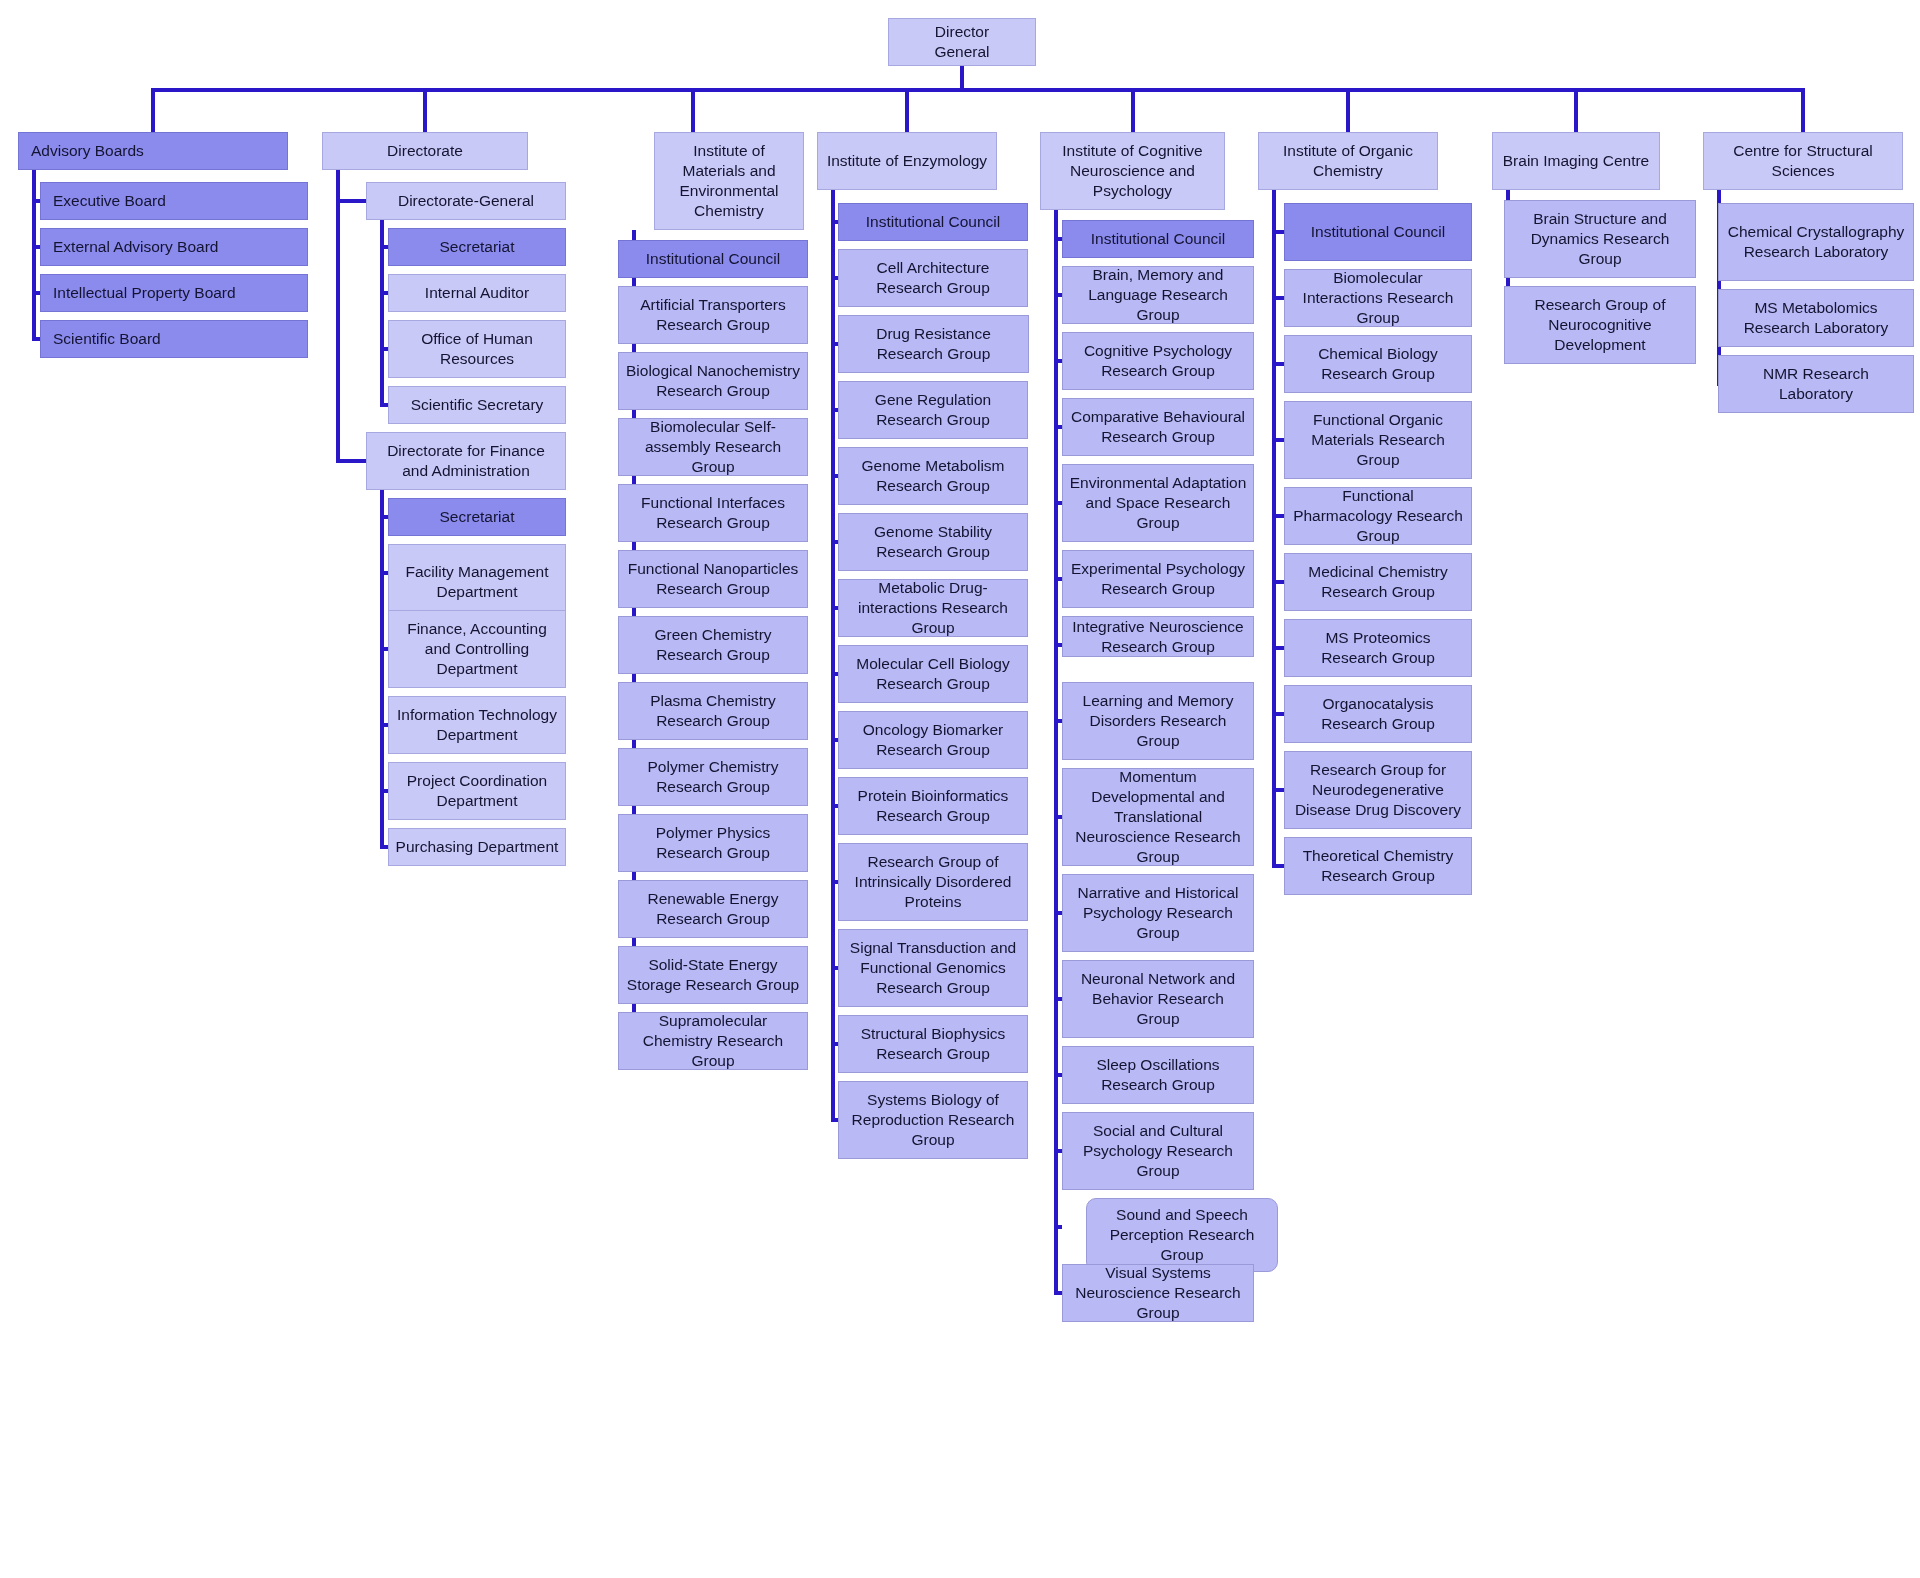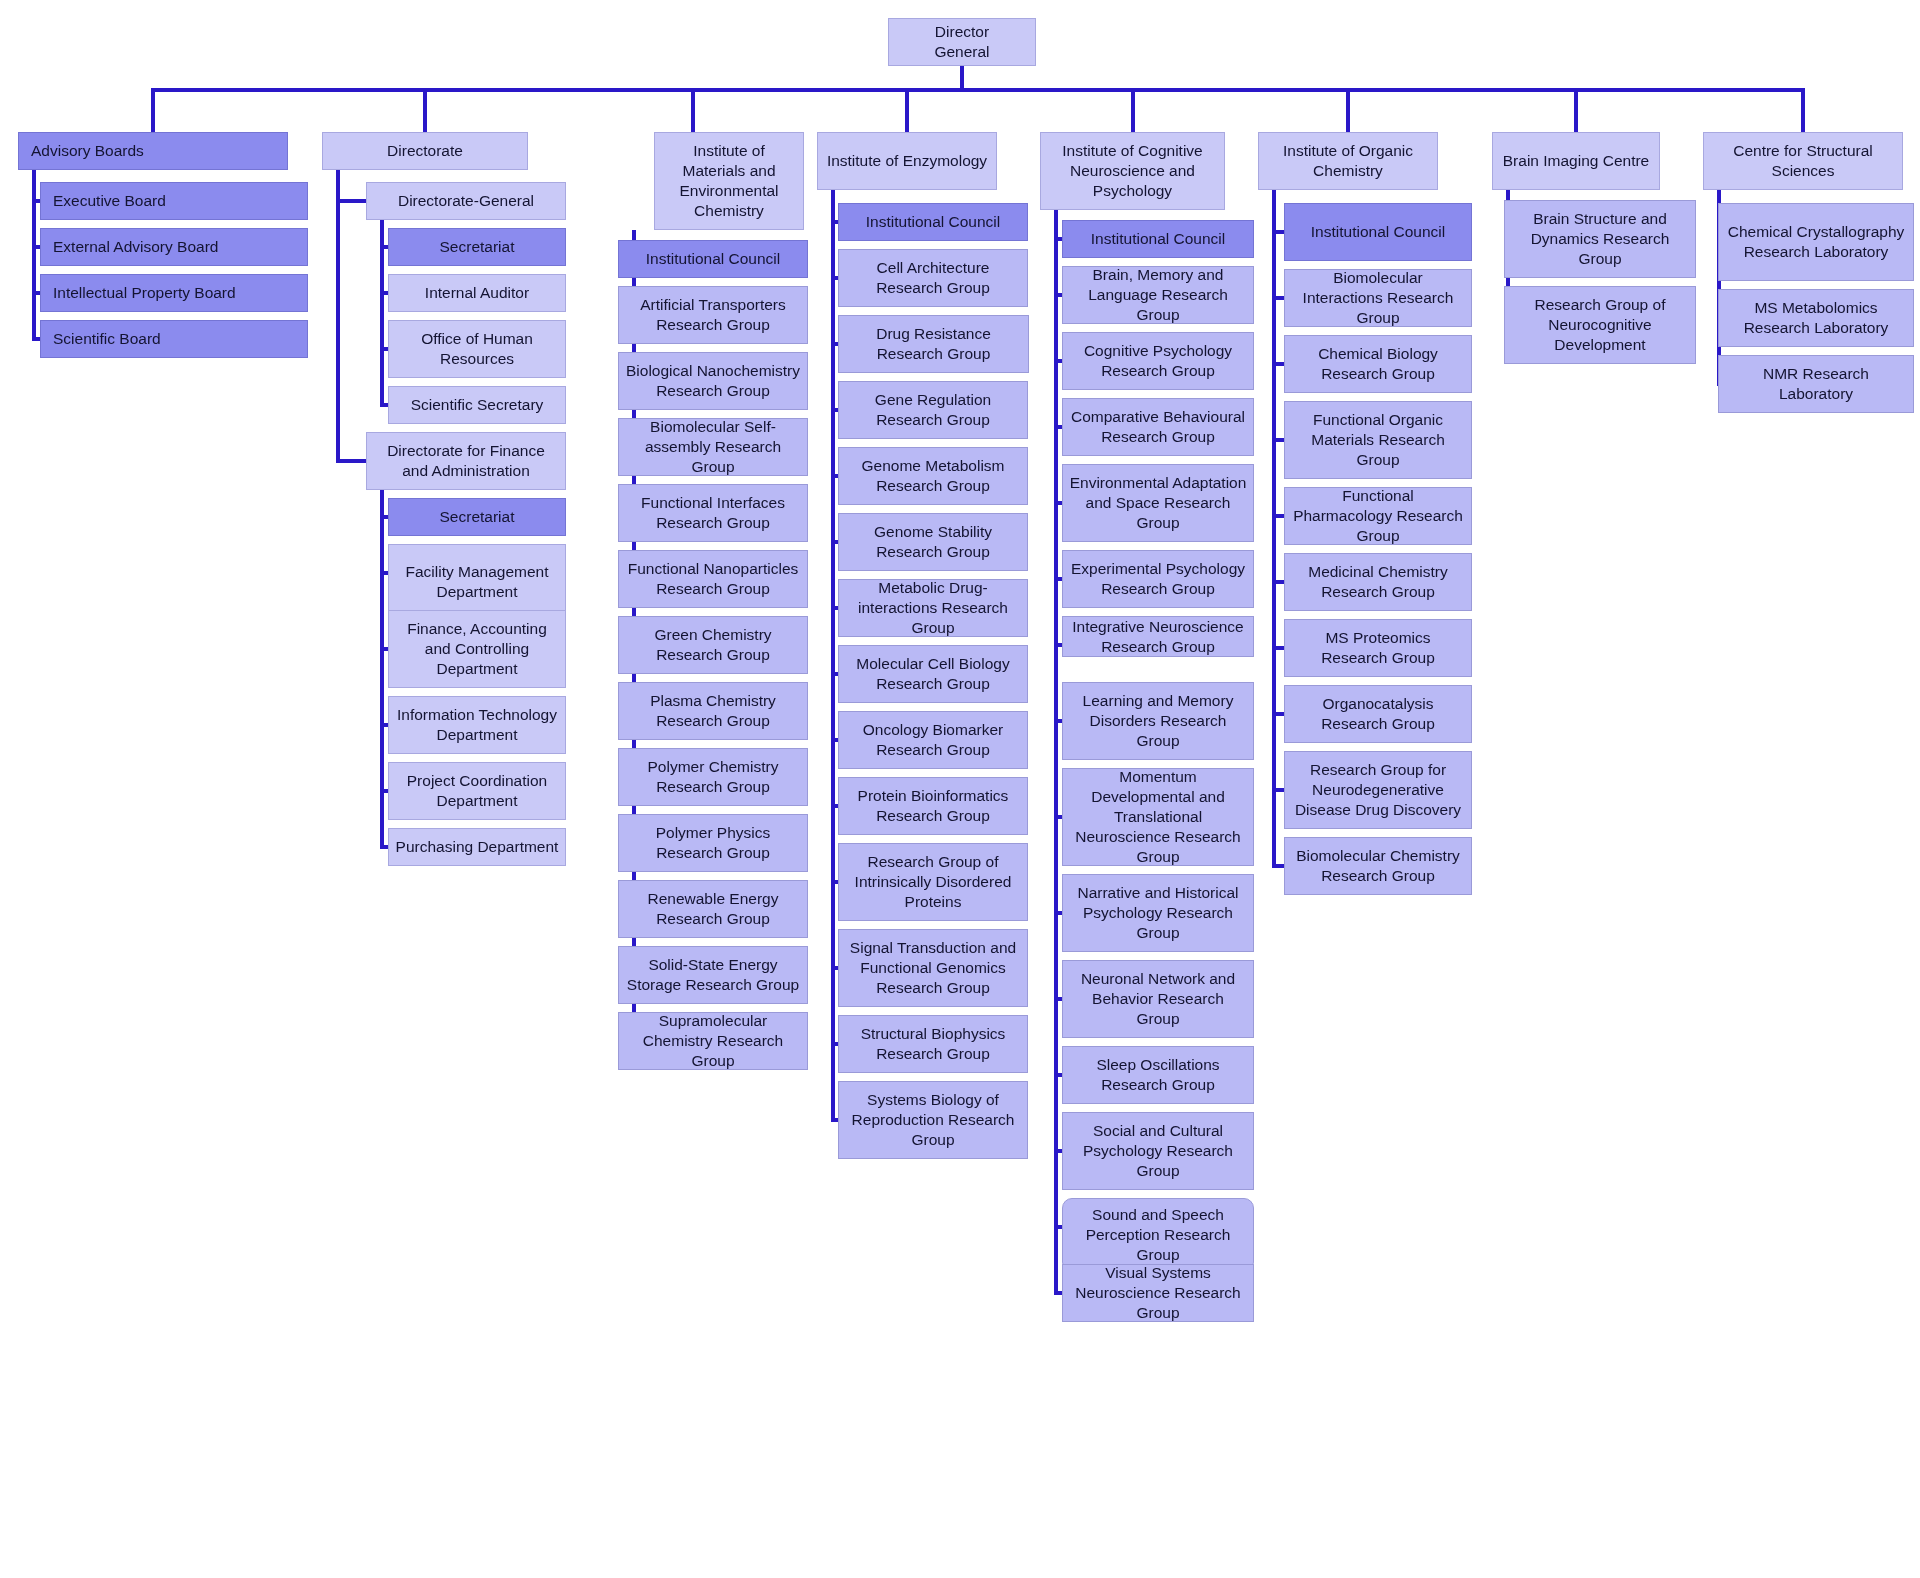--- a/index.html
+++ b/index.html
@@ -167,21 +167,21 @@
     <div class="node" style="left: 1062px; top: 768px; width: 192px; height: 98px;">Momentum Developmental and Translational Neuroscience Research Group</div>
     <div class="conn" style="left: 1054px; top: 815px; width: 8px; height: 4px;"></div>
     <div class="node" style="left: 1062px; top: 874px; width: 192px; height: 78px;">Narrative and Historical Psychology Research Group</div>
     <div class="conn" style="left: 1054px; top: 911px; width: 8px; height: 4px;"></div>
     <div class="node" style="left: 1062px; top: 960px; width: 192px; height: 78px;">Neuronal Network and Behavior Research Group</div>
     <div class="conn" style="left: 1054px; top: 997px; width: 8px; height: 4px;"></div>
     <div class="node" style="left: 1062px; top: 1046px; width: 192px; height: 58px;">Sleep Oscillations Research Group</div>
     <div class="conn" style="left: 1054px; top: 1073px; width: 8px; height: 4px;"></div>
     <div class="node" style="left: 1062px; top: 1112px; width: 192px; height: 78px;">Social and Cultural Psychology Research Group</div>
     <div class="conn" style="left: 1054px; top: 1149px; width: 8px; height: 4px;"></div>
-    <div class="node" style="left: 1062px; top: 1198px; width: 192px; height: 74px; border-radius: 10px;">Sound and Speech Perception Research Group</div>
+    <div class="node" style="left: 1086px; top: 1198px; width: 192px; height: 74px; border-radius: 10px;">Sound and Speech Perception Research Group</div>
     <div class="conn" style="left: 1054px; top: 1225px; width: 8px; height: 4px;"></div>
     <div class="node" style="left: 1062px; top: 1264px; width: 192px; height: 58px;">Visual Systems Neuroscience Research Group</div>
     <div class="conn" style="left: 1054px; top: 1291px; width: 8px; height: 4px;"></div>
     <div class="conn" style="left: 1054px; top: 210px; width: 4px; height: 1083px;"></div>
     <div class="conn" style="left: 1346px; top: 88px; width: 4px; height: 44px;"></div>
     <div class="node light" style="left: 1258px; top: 132px; width: 180px; height: 58px;">Institute of Organic Chemistry</div>
     <div class="node dark" style="left: 1284px; top: 203px; width: 188px; height: 58px;">Institutional Council</div>
     <div class="conn" style="left: 1272px; top: 230px; width: 12px; height: 4px;"></div>
     <div class="node" style="left: 1284px; top: 269px; width: 188px; height: 58px;">Biomolecular Interactions Research Group</div>
     <div class="conn" style="left: 1272px; top: 296px; width: 12px; height: 4px;"></div>
@@ -192,21 +192,21 @@
     <div class="node" style="left: 1284px; top: 487px; width: 188px; height: 58px;">Functional Pharmacology Research Group</div>
     <div class="conn" style="left: 1272px; top: 514px; width: 12px; height: 4px;"></div>
     <div class="node" style="left: 1284px; top: 553px; width: 188px; height: 58px;">Medicinal Chemistry Research Group</div>
     <div class="conn" style="left: 1272px; top: 580px; width: 12px; height: 4px;"></div>
     <div class="node" style="left: 1284px; top: 619px; width: 188px; height: 58px;">MS Proteomics Research Group</div>
     <div class="conn" style="left: 1272px; top: 646px; width: 12px; height: 4px;"></div>
     <div class="node" style="left: 1284px; top: 685px; width: 188px; height: 58px;">Organocatalysis Research Group</div>
     <div class="conn" style="left: 1272px; top: 712px; width: 12px; height: 4px;"></div>
     <div class="node" style="left: 1284px; top: 751px; width: 188px; height: 78px;">Research Group for Neurodegenerative Disease Drug Discovery</div>
     <div class="conn" style="left: 1272px; top: 788px; width: 12px; height: 4px;"></div>
-    <div class="node" style="left: 1284px; top: 837px; width: 188px; height: 58px;">Biomolecular Chemistry Research Group</div>
+    <div class="node" style="left: 1284px; top: 837px; width: 188px; height: 58px;">Theoretical Chemistry Research Group</div>
     <div class="conn" style="left: 1272px; top: 864px; width: 12px; height: 4px;"></div>
     <div class="conn" style="left: 1272px; top: 190px; width: 4px; height: 676px;"></div>
     <div class="conn" style="left: 1574px; top: 88px; width: 4px; height: 44px;"></div>
     <div class="node light" style="left: 1492px; top: 132px; width: 168px; height: 58px;">Brain Imaging Centre</div>
     <div class="node" style="left: 1504px; top: 200px; width: 192px; height: 78px;">Brain Structure and Dynamics Research Group</div>
     <div class="conn" style="left: 1506px; top: 237px; height: 4px;"></div>
     <div class="node" style="left: 1504px; top: 286px; width: 192px; height: 78px;">Research Group of Neurocognitive Development</div>
     <div class="conn" style="left: 1506px; top: 323px; height: 4px;"></div>
     <div class="conn" style="left: 1506px; top: 190px; width: 4px; height: 135px;"></div>
     <div class="conn" style="left: 1801px; top: 88px; width: 4px; height: 44px;"></div>

